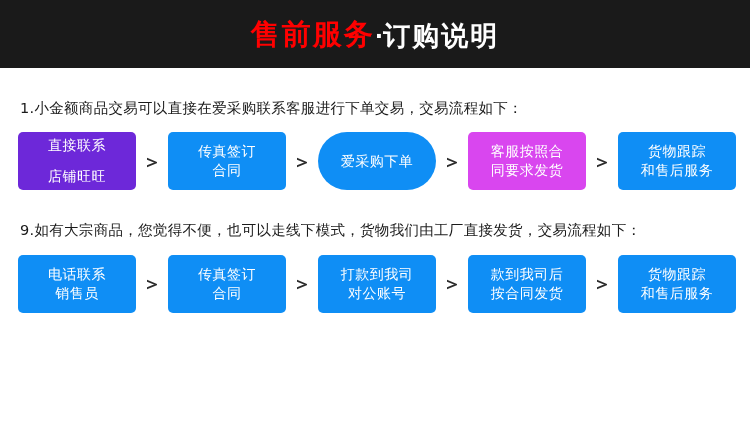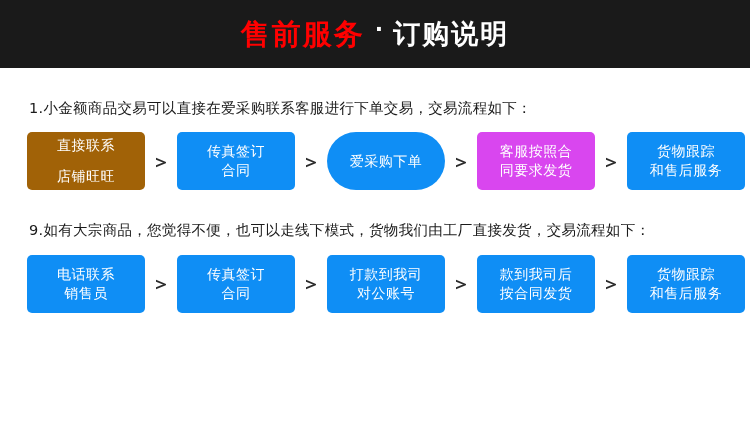--- a/index.html
+++ b/index.html
@@ -25,22 +25,21 @@
     width: 750px;
     height: 68px;
     background: #1a1a1a;
     display: flex;
     align-items: center;
     justify-content: center;
     box-sizing: border-box;
   }
   .header-inner {
     display: flex;
-    align-items: flex-start;
-    gap: 10px;
+    align-items: flex-end;
     white-space: nowrap;
   }
   .header-main {
     color: #ff0000;
     font-size: 29px;
     font-weight: bold;
     letter-spacing: 2px;
     line-height: 1;
   }
   .header-dot {
@@ -56,21 +55,20 @@
     font-size: 27px;
     font-weight: bold;
     letter-spacing: 2px;
     line-height: 1;
   }
 
   
   .body-area {
     padding: 0 18px;
     box-sizing: border-box;
-    margin-left: 9px;
   }
   .section {
     margin-top: 30px;
   }
   .section-desc {
     font-size: 14.5px;
     color: #1a1a1a;
     line-height: 1.4;
     margin-bottom: 14px;
     letter-spacing: 0.3px;
@@ -122,21 +120,21 @@
       <span class="header-dot">·</span>
       <span class="header-sub" style="color: rgb(255, 255, 255);">订购说明</span>
     </div>
   </div>
 
   <div class="body-area">
 
     <div class="section">
       <div class="section-desc">1.小金额商品交易可以直接在爱采购联系客服进行下单交易，交易流程如下：</div>
       <div class="flow">
-        <div class="flow-box" style="background: #a16207; gap: 12px;">
+        <div class="flow-box" style="background: #6d28d9; gap: 12px;">
           <span class="l1">直接联系</span>
           <span class="l2">店铺旺旺</span>
         </div>
         <div class="arrow">＞</div>
         <div class="flow-box" style="background: rgb(15, 142, 245);">
           <span class="l1">传真签订</span>
           <span class="l2">合同</span>
         </div>
         <div class="arrow">＞</div>
         <div class="flow-box" style="background: rgb(15, 142, 245); border-radius: 29px;">

